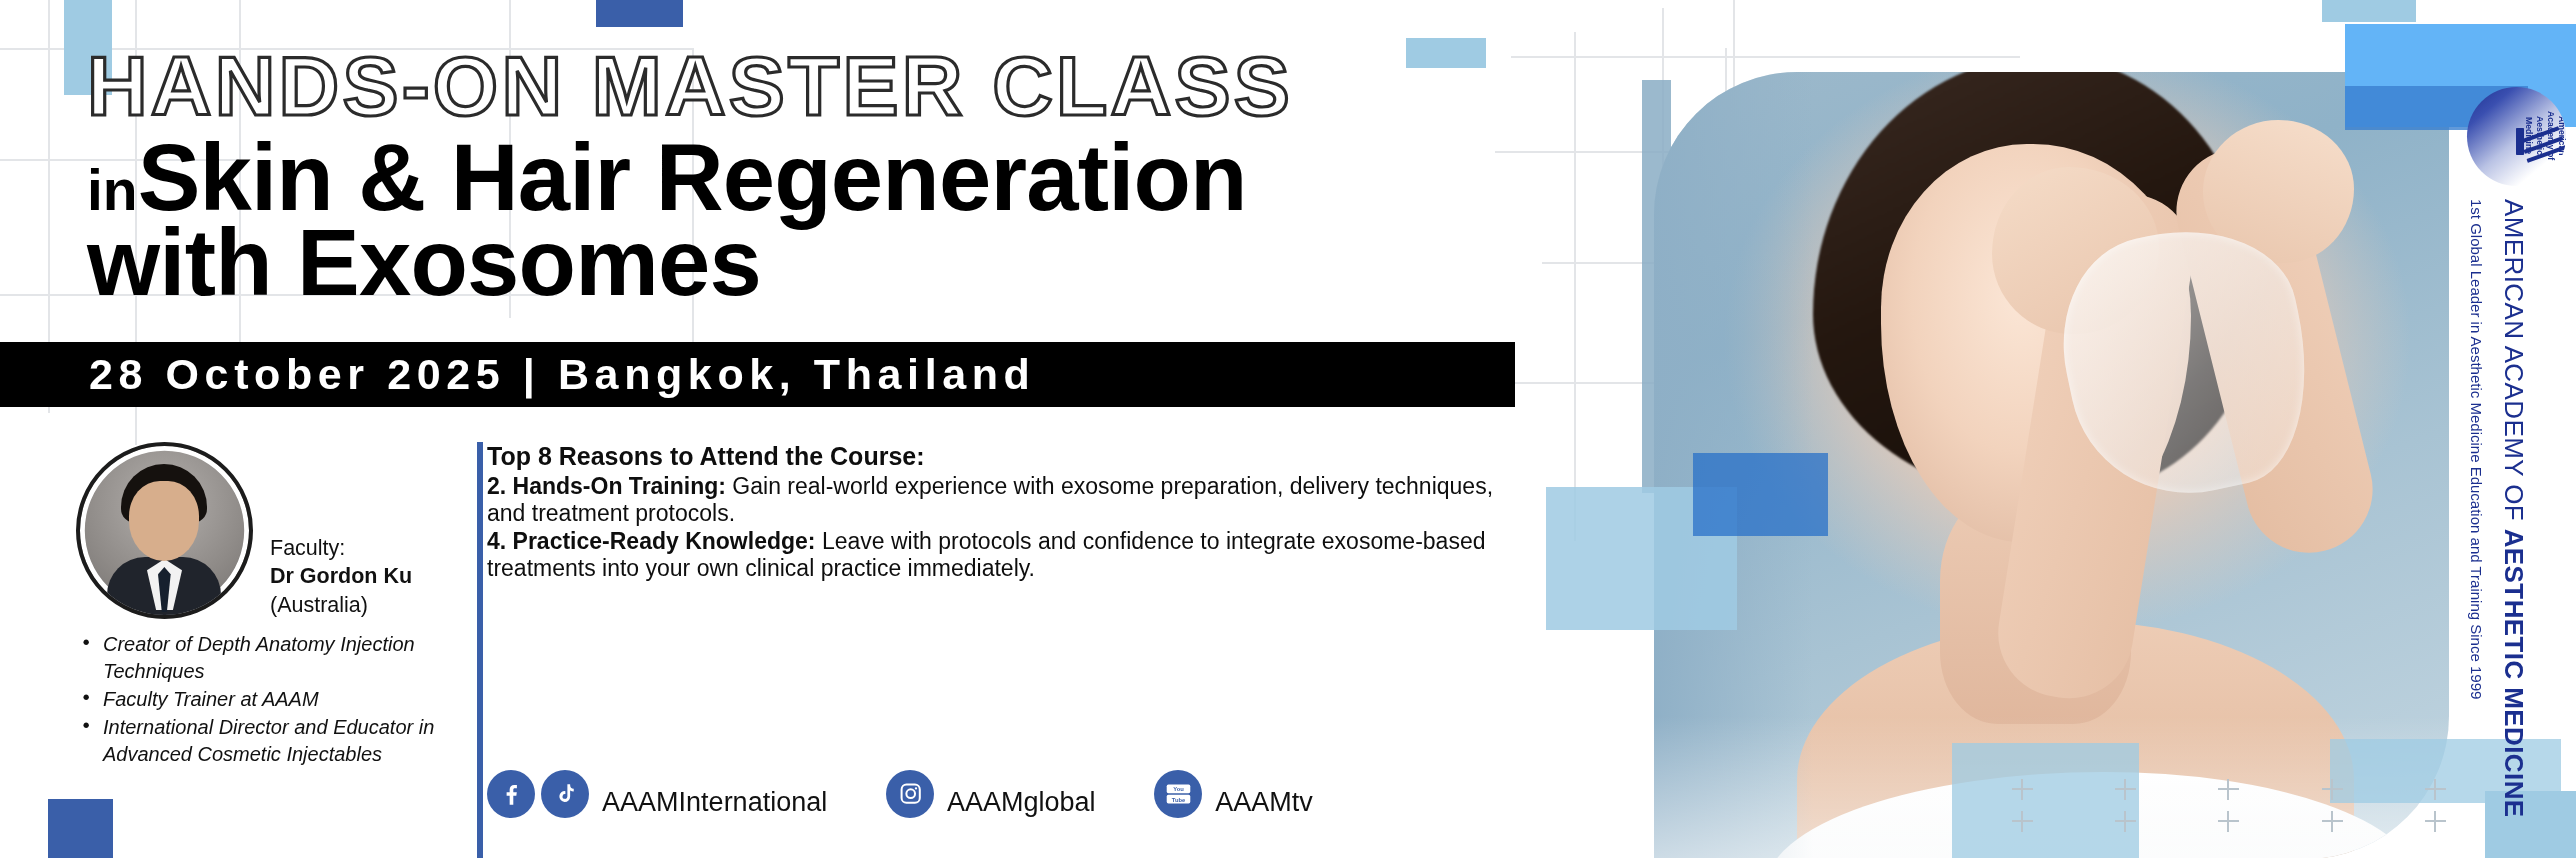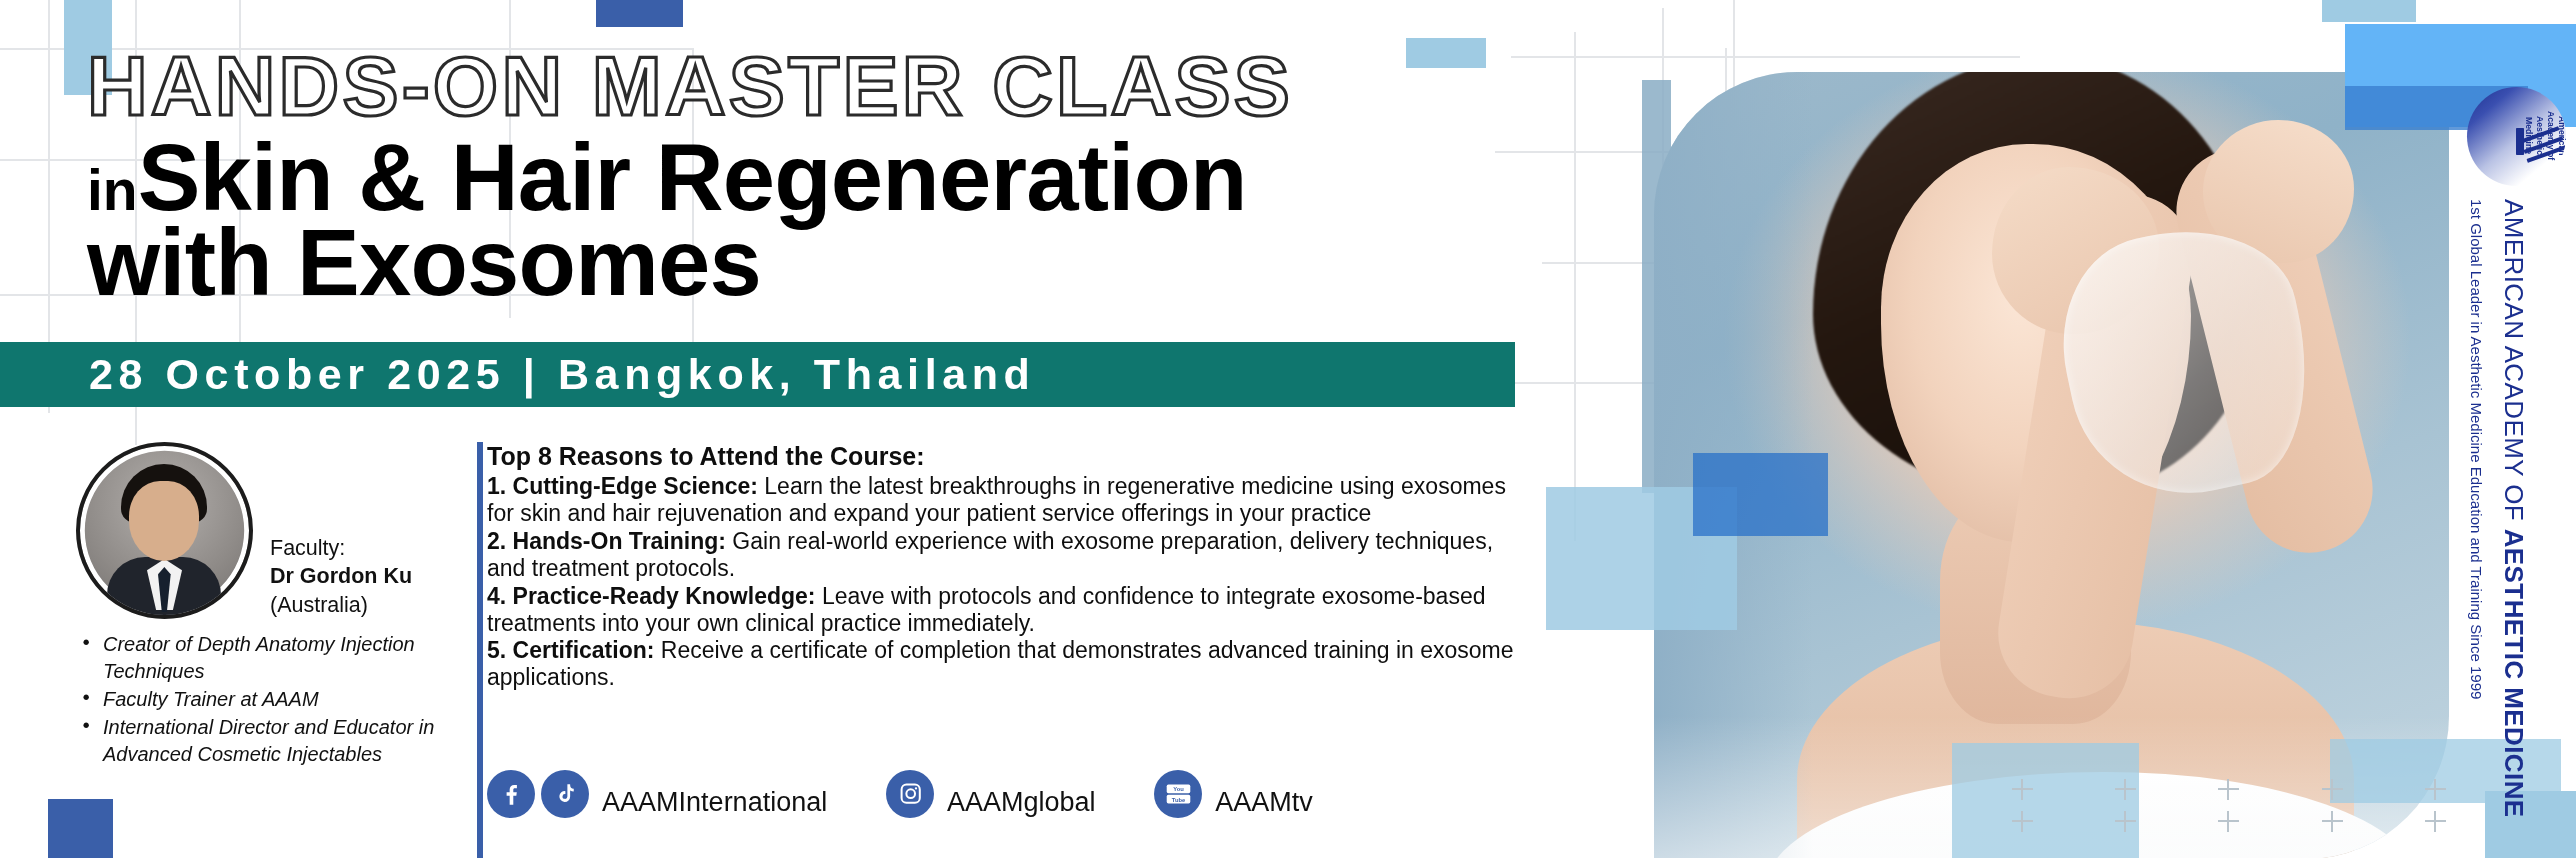--- a/index.html
+++ b/index.html
@@ -111,21 +111,21 @@
   #title-in{
     font-size:57px;font-weight:700;color:#000;vertical-align:baseline;
   }
   #title-big1,#title-big2{
     font-size:94px;font-weight:700;color:#000;letter-spacing:-0.8px;
   }
   #title-line2{margin-top:-4.8px;line-height:.96;}
 
   
   #date-bar{
-    position:absolute;left:0;top:342px;width:1515px;height:65px;background:#0f766e;
+    position:absolute;left:0;top:342px;width:1515px;height:65px;background:#000000;
     display:flex;align-items:center;
   }
   #date-text{
     color:#fff;font-size:43px;font-weight:700;letter-spacing:5.6px;
     margin-left:89px;font-family:"Liberation Sans",sans-serif;white-space:nowrap;
   }
 
   
   #faculty-col{position:absolute;left:76px;top:442px;width:382px;}
   #faculty-head{display:flex;align-items:flex-end;gap:17px;}
@@ -299,24 +299,22 @@
       <li>Creator of Depth Anatomy Injection Techniques</li>
       <li>Faculty Trainer at AAAM</li>
       <li>International Director and Educator in Advanced Cosmetic Injectables</li>
     </ul>
   </div>
 
   <div id="divider"></div>
 
   <div id="reasons">
     <div id="reasons-title">Top 8 Reasons to Attend the Course:</div>
-    <div class="reason"><b>1. Cutting-Edge Science:</b><span> Learn the latest breakthroughs in regenerative medicine using exosomes for skin and hair rejuvenation and expand your patient service offerings in your practice</span></div>
     <div class="reason"><b>2. Hands-On Training:</b><span> Gain real-world experience with exosome preparation, delivery techniques, and treatment protocols.</span></div>
     <div class="reason"><b>4. Practice-Ready Knowledge:</b><span> Leave with protocols and confidence to integrate exosome-based treatments into your own clinical practice immediately.</span></div>
-    <div class="reason"><b>5. Certification:</b><span> Receive a certificate of completion that demonstrates advanced training in exosome applications.</span></div>
   </div>
 
   <div id="social">
     <div class="social-group">
       <span class="sicon">
         <svg width="27" height="27" viewBox="0 0 24 24" fill="#fff">
             <path d="M13.6 21v-8h2.7l.4-3.1h-3.1V7.9c0-.9.25-1.5 1.55-1.5h1.65V3.63C16.5 3.58 15.52 3.5 14.38 3.5c-2.38 0-4.01 1.45-4.01 4.12V9.9H7.66V13h2.71v8z"></path>
           </svg>
       </span>
       <span class="sicon">

